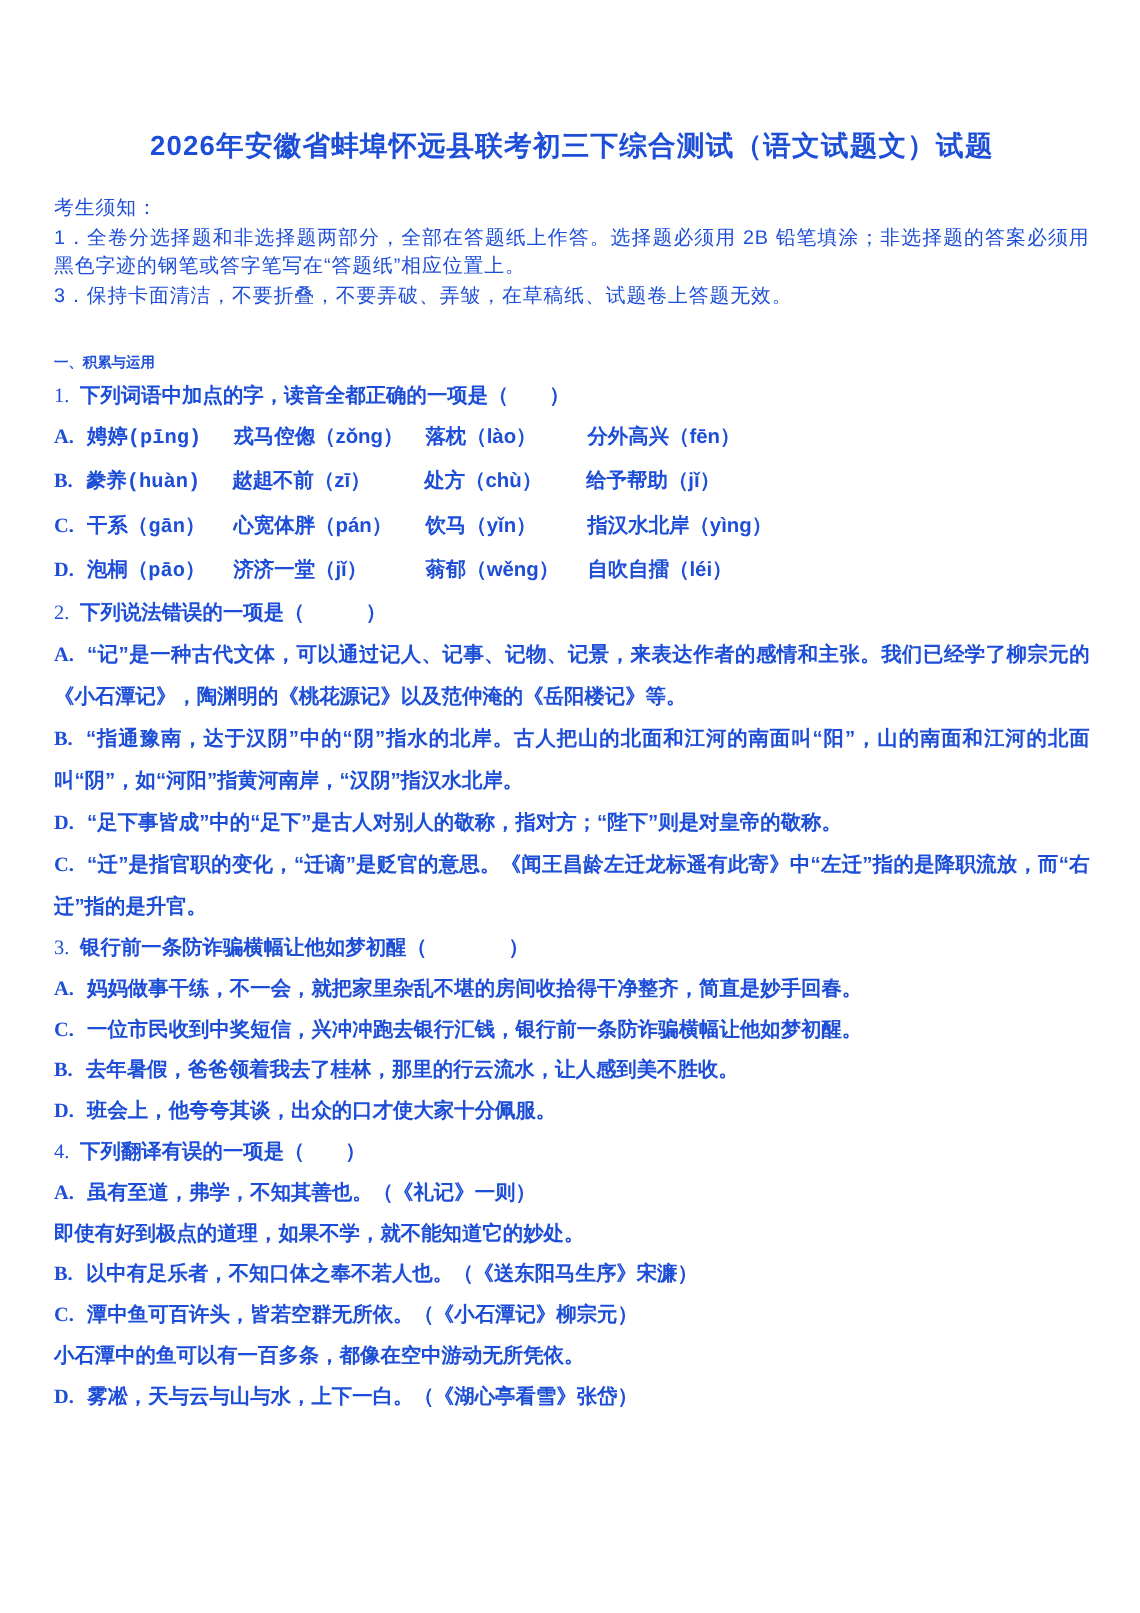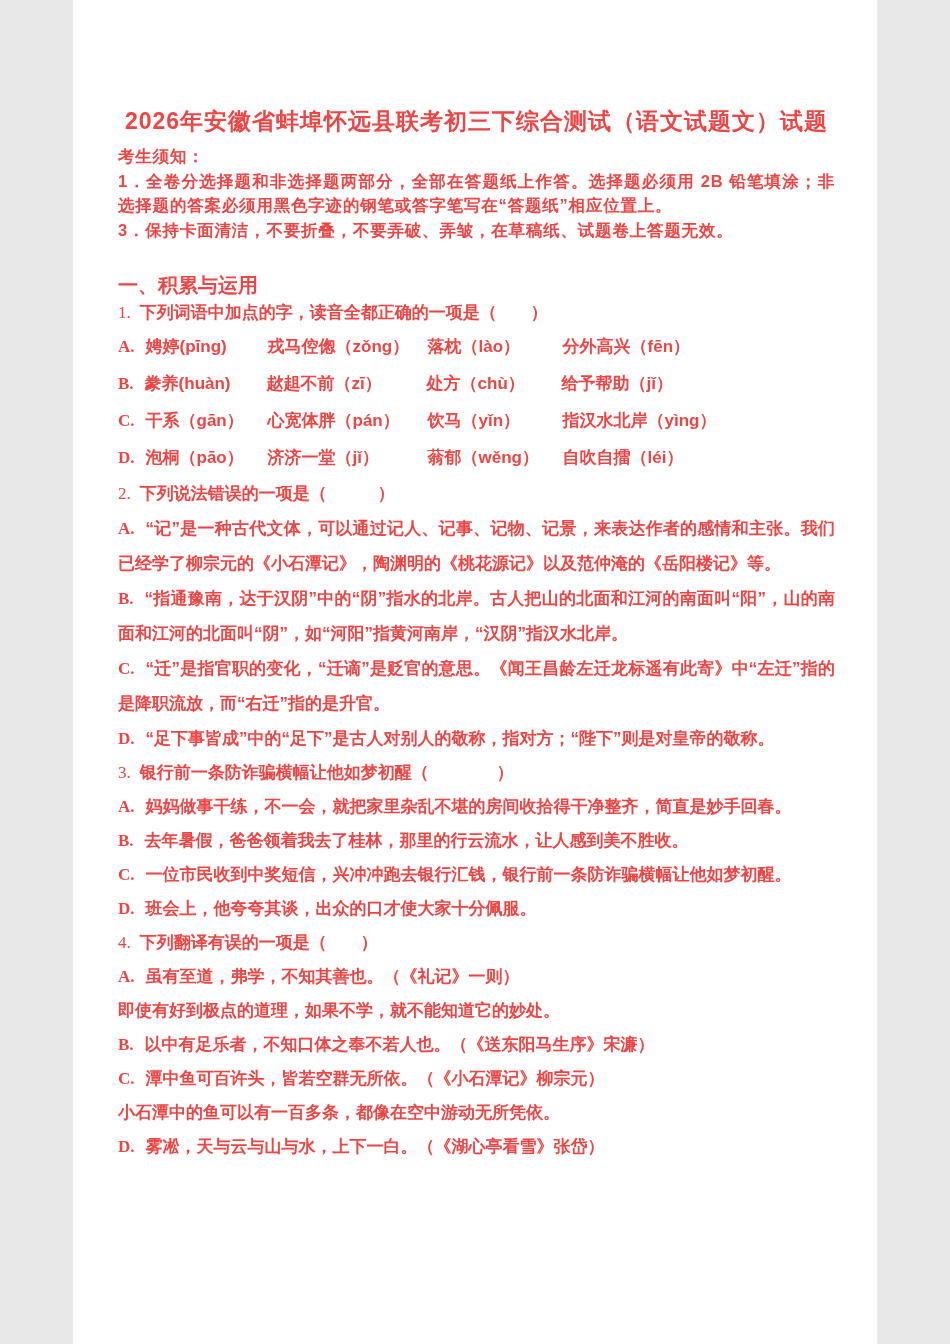--- a/index.html
+++ b/index.html
@@ -1,45 +1,45 @@
 <!DOCTYPE html>
 <html><head>
 <meta charset="utf-8">
 <style>
   html,body{margin:0;padding:0;background:#e8e8e8;}
   .page{
     position:relative;
-    width:804px;height:1344px;
+    width:950px;height:1344px;
     margin:0 auto;
     background:#ffffff;
-    color:#ef4444;
+    color:#1d4ed8;
     font-family:"Liberation Sans","DejaVu Sans",sans-serif;
     box-sizing:border-box;
     padding:106px 42px 0 45px;
     overflow:hidden;
   }
   .title{
     margin:0;
     font-size:23px;
     font-weight:700;
     text-align:center;
     letter-spacing:1px;
     line-height:30px;
   }
-  .notice{margin-top:8px;font-size:16.5px;font-weight:700;line-height:24.5px;letter-spacing:0.8px;}
+  .notice{margin-top:25px;font-size:16.5px;font-weight:400;line-height:24.5px;letter-spacing:0.8px;}
   .notice p{margin:0;text-align:justify;}
   .notice .nhead{text-align:left;}
-  .sec-heading{margin-top:30px;font-size:20px;font-weight:700;line-height:26px;}
+  .sec-heading{margin-top:30px;font-size:12px;font-weight:700;line-height:26px;}
   .serif{font-family:"Liberation Serif","DejaVu Serif",serif;}
   .qnum{font-weight:400;margin-right:9px;font-size:17px;}
   .opt-label{font-weight:700;margin-right:11px;font-size:17px;}
   .stem{margin:0;font-size:17px;font-weight:600;}
   .q1-stem{line-height:30px;margin-top:4px;}
   .q1-row{display:flex;align-items:center;height:37px;font-size:17px;font-weight:600;white-space:nowrap;}
-  .q1-c1{width:122px;}
+  .q1-c1{width:122px;font-family:Liberation Mono, monospace;}
   .q1-c2{width:160px;}
   .q1-c3{width:135px;}
   .q1-c4{flex:1;}
   .qblock{margin:0;}
   .qblock .opt,.qblock .trans,.qblock .stem{margin:0;font-size:17px;font-weight:600;text-align:justify;}
   .q2 .opt,.q2 .stem{line-height:35px;}
   .q3 .opt,.q3 .stem{line-height:34px;}
   .q4 .opt,.q4 .stem,.q4 .trans{line-height:34px;}
   .trans{text-align:left;}
 </style>
@@ -96,39 +96,39 @@
     <p class="stem">
       <span class="qnum serif">2.</span><span>下列说法错误的一项是（　　　）</span>
     </p>
     <p class="opt">
       <span class="opt-label serif">A.</span><span>“记”是一种古代文体，可以通过记人、记事、记物、记景，来表达作者的感情和主张。我们已经学了柳宗元的《小石潭记》，陶渊明的《桃花源记》以及范仲淹的《岳阳楼记》等。</span>
     </p>
     <p class="opt">
       <span class="opt-label serif">B.</span><span>“指通豫南，达于汉阴”中的“阴”指水的北岸。古人把山的北面和江河的南面叫“阳”，山的南面和江河的北面叫“阴”，如“河阳”指黄河南岸，“汉阴”指汉水北岸。</span>
     </p>
     <p class="opt">
-      <span class="opt-label serif">C.</span><span>“迁”是指官职的变化，“迁谪”是贬官的意思。《闻王昌龄左迁龙标遥有此寄》中“左迁”指的是降职流放，而“右迁”指的是升官。</span>
+      <span class="opt-label serif">D.</span><span>“足下事皆成”中的“足下”是古人对别人的敬称，指对方；“陛下”则是对皇帝的敬称。</span>
     </p>
     <p class="opt">
-      <span class="opt-label serif">D.</span><span>“足下事皆成”中的“足下”是古人对别人的敬称，指对方；“陛下”则是对皇帝的敬称。</span>
+      <span class="opt-label serif">C.</span><span>“迁”是指官职的变化，“迁谪”是贬官的意思。《闻王昌龄左迁龙标遥有此寄》中“左迁”指的是降职流放，而“右迁”指的是升官。</span>
     </p>
   </div>
 
   <div class="qblock q3">
     <p class="stem">
       <span class="qnum serif">3.</span><span>银行前一条防诈骗横幅让他如梦初醒（　　　　）</span>
     </p>
     <p class="opt">
       <span class="opt-label serif">A.</span><span>妈妈做事干练，不一会，就把家里杂乱不堪的房间收拾得干净整齐，简直是妙手回春。</span>
     </p>
     <p class="opt">
-      <span class="opt-label serif">B.</span><span>去年暑假，爸爸领着我去了桂林，那里的行云流水，让人感到美不胜收。</span>
+      <span class="opt-label serif">C.</span><span>一位市民收到中奖短信，兴冲冲跑去银行汇钱，银行前一条防诈骗横幅让他如梦初醒。</span>
     </p>
     <p class="opt">
-      <span class="opt-label serif">C.</span><span>一位市民收到中奖短信，兴冲冲跑去银行汇钱，银行前一条防诈骗横幅让他如梦初醒。</span>
+      <span class="opt-label serif">B.</span><span>去年暑假，爸爸领着我去了桂林，那里的行云流水，让人感到美不胜收。</span>
     </p>
     <p class="opt">
       <span class="opt-label serif">D.</span><span>班会上，他夸夸其谈，出众的口才使大家十分佩服。</span>
     </p>
   </div>
 
   <div class="qblock q4">
     <p class="stem">
       <span class="qnum serif">4.</span><span>下列翻译有误的一项是（　　）</span>
     </p>

